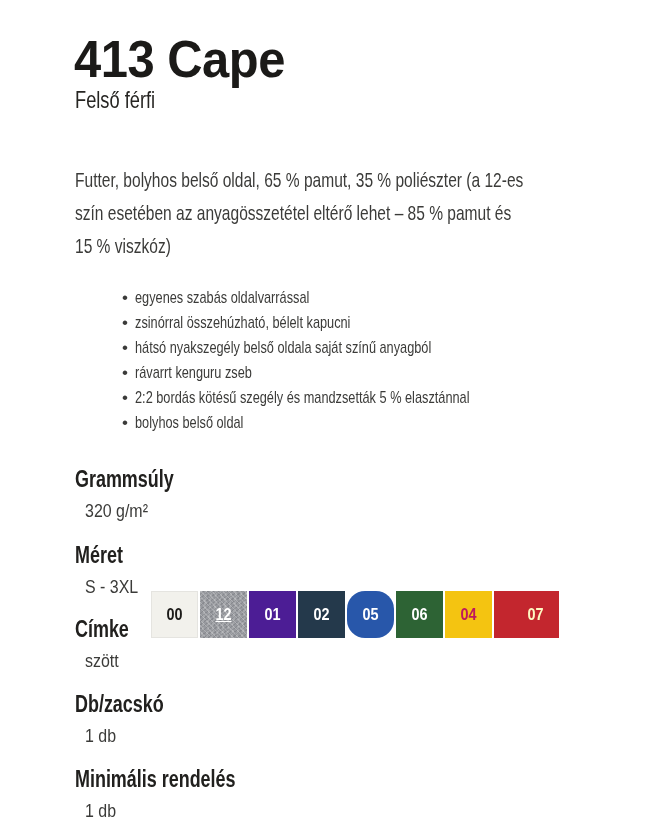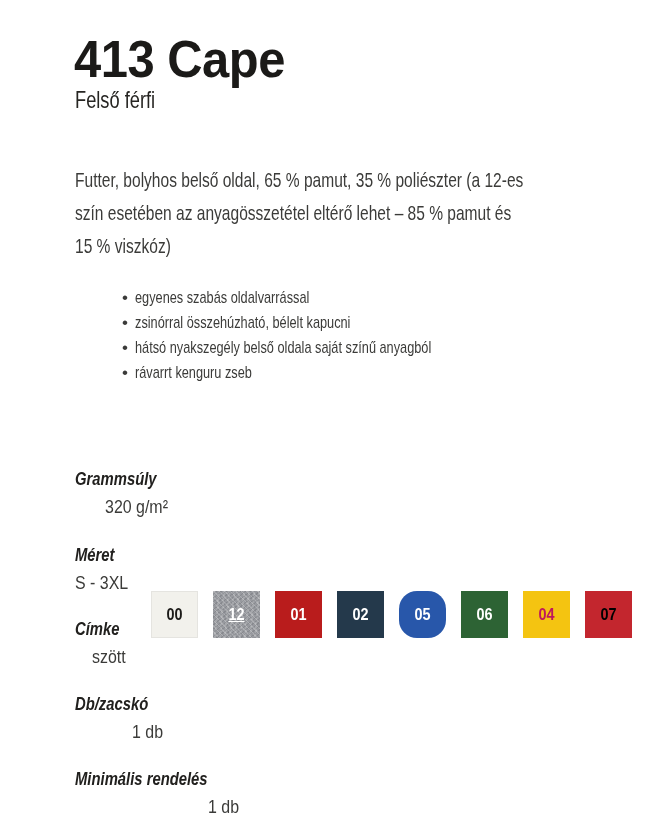--- a/index.html
+++ b/index.html
@@ -38,31 +38,30 @@
     position:absolute;left:118px;top:281px;margin:4px;padding:0;list-style:none;
     font-size:17px;line-height:25px;color:#3b3b39;
   }
   .features li{position:relative;padding-left:13px;height:25px;}
   .features li::before{
     content:"\2022";position:absolute;left:0;top:0;color:#3b3b39;
   }
 
   .spec{position:absolute;left:75px;}
   .spec-label{
-    font-size:19px;line-height:22px;font-weight:700;color:#21201e;
+    font-size:23px;line-height:22px;font-weight:700;color:#21201e;
     margin:0 0 6px 0;
-    font-style:italic;
   }
   .spec-value{
-    font-size:19px;line-height:22px;font-weight:400;color:#3b3b39;margin:0;text-align:right;
+    font-size:19px;line-height:22px;font-weight:400;color:#3b3b39;margin:10px;
   }
 
   .swatches{
     position:absolute;left:151px;top:591px;
-    display:flex;gap:15px;align-items:flex-end;
+    display:flex;gap:2px;align-items:flex-end;
   }
   .swatch{
     width:47px;height:47px;flex:0 0 47px;
     display:flex;align-items:center;justify-content:center;
     font-size:17px;font-weight:700;
   }
   .swatch .num{display:inline-block;transform:scaleX(.85);}
   .swatch.heather{
     background-image:
       repeating-linear-gradient(47deg, rgba(255,255,255,.22) 0 1px, rgba(255,255,255,0) 1px 4px),
@@ -89,20 +88,22 @@
     <span class="line"><span class="cx sx74">Futter, bolyhos belső oldal, 65 % pamut, 35 % poliészter (a 12-es</span></span>
     <span class="line"><span class="cx sx74">szín esetében az anyagösszetétel eltérő lehet – 85 % pamut és</span></span>
     <span class="line"><span class="cx sx74">15 % viszkóz)</span></span>
   </div>
 
   <ul class="features">
     <li><span class="cx sx75">egyenes szabás oldalvarrással</span></li>
     <li><span class="cx sx75">zsinórral összehúzható, bélelt kapucni</span></li>
     <li><span class="cx sx75">hátsó nyakszegély belső oldala saját színű anyagból</span></li>
     <li><span class="cx sx75">rávarrt kenguru zseb</span></li>
+    <li><span class="cx sx75">2:2 bordás kötésű szegély és mandzsetták 5 % elasztánnal</span></li>
+    <li><span class="cx sx75">bolyhos belső oldal</span></li>
   </ul>
 
   <div class="spec" style="top:468px">
     <div class="spec-label"><span class="cx sx78">Grammsúly</span></div>
     <div class="spec-value"><span class="cx sx84">320 g/m²</span></div>
   </div>
 
   <div class="spec" style="top:544px">
     <div class="spec-label"><span class="cx sx78">Méret</span></div>
     <div class="spec-value"><span class="cx sx84">S - 3XL</span></div>
@@ -123,33 +124,33 @@
     <div class="spec-value"><span class="cx sx84">1 db</span></div>
   </div>
 
   <div class="swatches">
     <div class="swatch bordered" style="background-color: rgb(242, 241, 236); color: rgb(27, 26, 24);">
         <span class="num">00</span>
       </div>
     <div class="swatch heather" style="background-color: rgb(155, 157, 162); color: rgb(255, 255, 255);">
         <span class="num">12</span>
       </div>
-    <div class="swatch" style="background-color: #b91c1c; color: rgb(255, 255, 255);">
+    <div class="swatch" style="background-color: #4c1d95; color: rgb(255, 255, 255);">
         <span class="num">01</span>
       </div>
     <div class="swatch" style="background-color: rgb(36, 57, 75); color: rgb(255, 255, 255);">
         <span class="num">02</span>
       </div>
     <div class="swatch" style="background-color: rgb(40, 87, 170); color: rgb(255, 255, 255); border-radius: 18px;">
         <span class="num">05</span>
       </div>
     <div class="swatch" style="background-color: rgb(45, 99, 52); color: rgb(255, 255, 255);">
         <span class="num">06</span>
       </div>
     <div class="swatch" style="background-color: rgb(244, 196, 17); color: #be185d;">
         <span class="num">04</span>
       </div>
-    <div class="swatch" style="background-color: rgb(195, 38, 46); color: #000000;">
+    <div class="swatch" style="background-color: rgb(195, 38, 46); color: #fef9c3; padding-left: 18px;">
         <span class="num">07</span>
       </div>
   </div>
 
 </div>
 
 </body></html>

